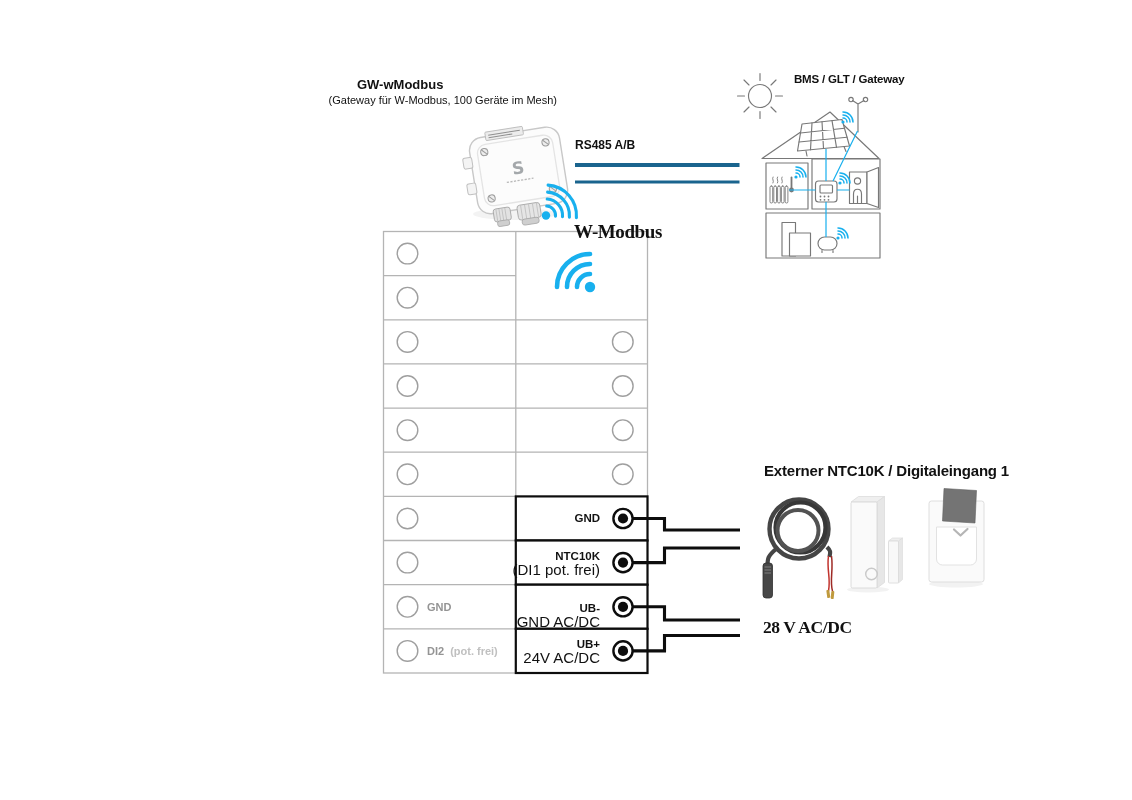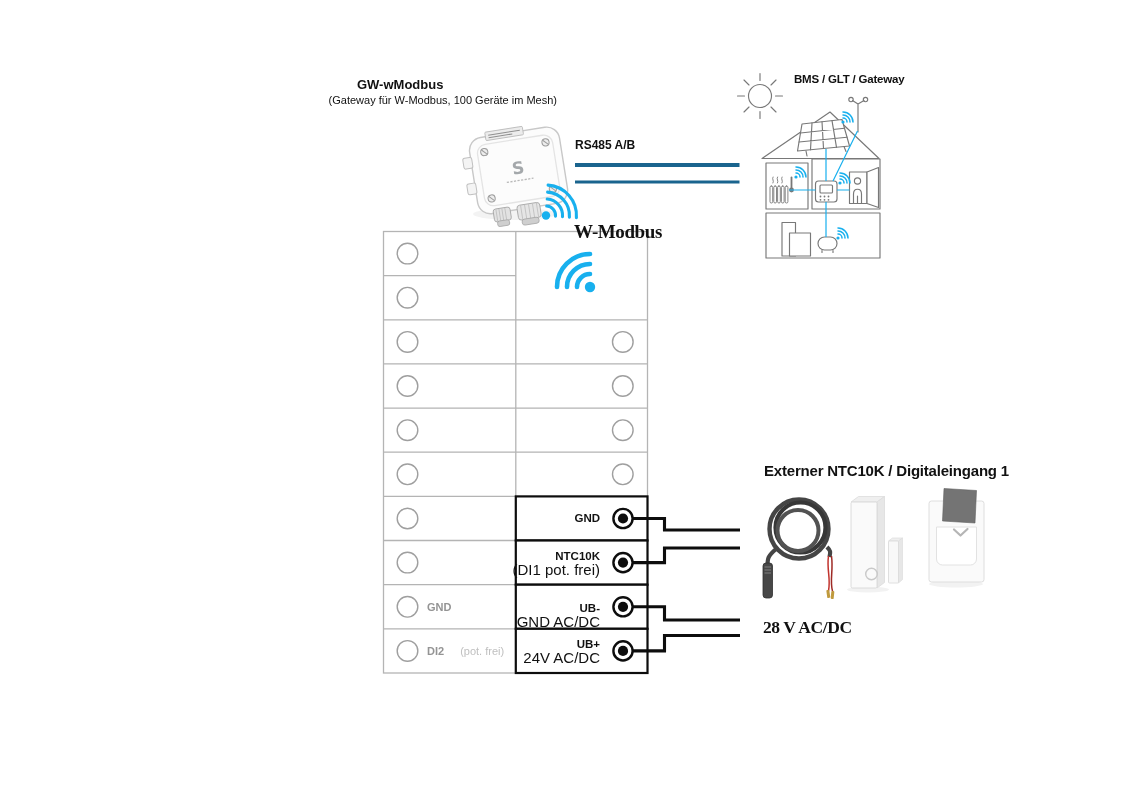--- a/index.html
+++ b/index.html
@@ -13,21 +13,21 @@
   .rs485{left:575px;top:139px;width:165px;text-align:left;font-size:12px;font-weight:700;}
   .wmodbus{left:574px;top:221px;font-size:19px;}
   .bms{left:794px;top:73px;font-size:11.5px;font-weight:700;letter-spacing:-0.2px;}
   .ext{left:764px;top:462px;font-size:15px;font-weight:700;letter-spacing:-0.2px;}
   .pwr{left:763px;top:617px;font-size:17.5px;}
   .tcell{left:500px;width:100px;text-align:right;z-index:3;}
   .tmain{font-size:11.5px;font-weight:700;line-height:13px;}
   .tsub{font-size:15px;line-height:13px;}
   .gray-label{left:427px;font-size:11px;z-index:3;}
   .gmain{color:#949494;font-weight:700;}
-  .gsub{color:#c0c0c0;font-weight:400;margin-left:16px;}
+  .gsub{color:#c0c0c0;font-weight:700;margin-left:6px;}
 </style>
 </head>
 <body>
 
 <div id="canvas">
 
 <svg id="art" width="1132" height="800" viewBox="0 0 1132 800">
 
   <g>
     <path d="M575,165 H739.5" stroke="#1a648e" stroke-width="4" fill="none"></path>

